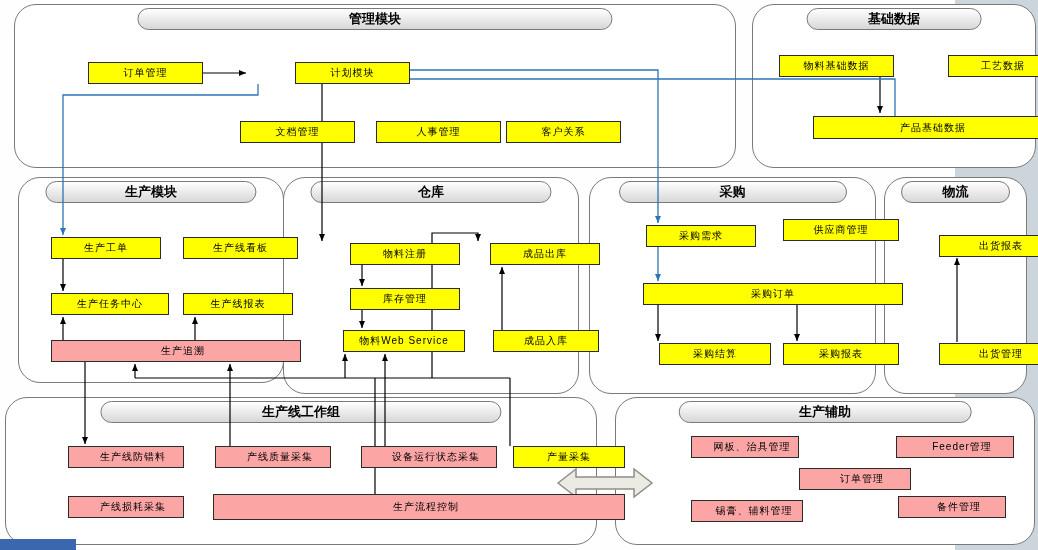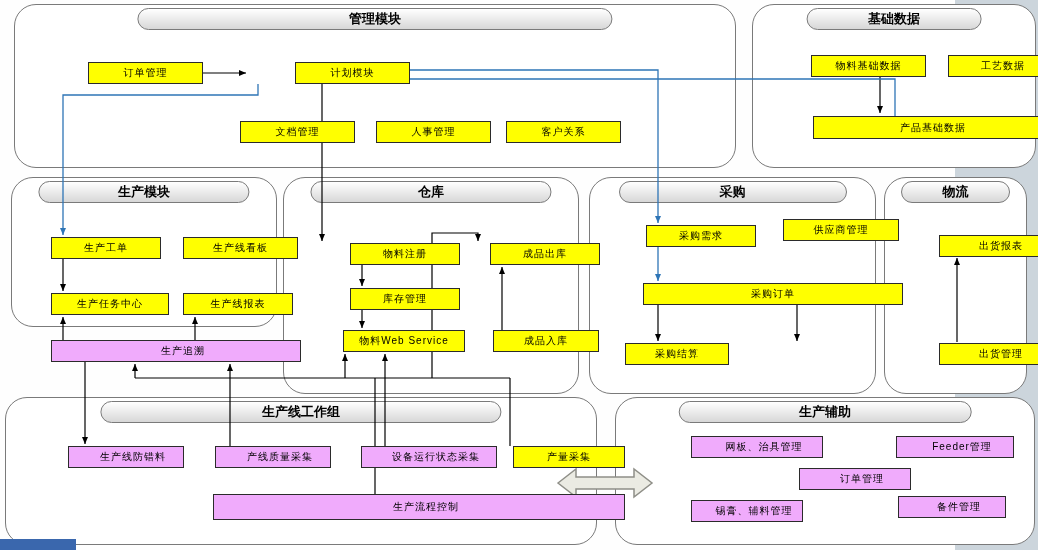--- a/index.html
+++ b/index.html
@@ -22,36 +22,36 @@
     display:flex; align-items:center; justify-content:center;
     font-size:13px; font-weight:bold; color:#000; white-space:nowrap;
   }
   .wires { position:absolute; left:0; top:0; z-index:2; }
   .node {
     position:absolute; border:1px solid #2b2b2b;
     display:flex; align-items:center; justify-content:center;
     font-size:10px; color:#000; z-index:3; white-space:nowrap; letter-spacing:1px;margin-left:43px;
   }
   .yellow { background:#ffff00; }
-  .green  { background:#f0abfc;padding-left:14px; }
+  .green  { background:#fca5a5;padding-left:14px; }
 </style>
 </head>
 <body>
 
 <div class="canvas">
 
   <div class="side-strip"></div>
 
   <div class="container" style="left:14px;top:4px;width:722px;height:164px">
     <div class="pill" style="width:66%">管理模块</div>
   </div>
   <div class="container" style="left:752px;top:4px;width:284px;height:164px">
     <div class="pill" style="width:62%">基础数据</div>
   </div>
-  <div class="container" style="left:11px;top:177px;width:266px;height:150px">
+  <div class="container" style="left:18px;top:177px;width:266px;height:206px">
     <div class="pill" style="width:80%">生产模块</div>
   </div>
   <div class="container" style="left:283px;top:177px;width:296px;height:217px">
     <div class="pill" style="width:82%">仓库</div>
   </div>
   <div class="container" style="left:589px;top:177px;width:287px;height:217px">
     <div class="pill" style="width:80%">采购</div>
   </div>
   <div class="container" style="left:884px;top:177px;width:143px;height:217px">
     <div class="pill" style="width:78%">物流</div>
@@ -105,53 +105,55 @@
       <polyline points="895,116 895,79 369,79" marker-end="url(#abl)"></polyline>
       <polyline points="658,247 658,281" marker-end="url(#abl)"></polyline>
     </g>
 
     <polygon points="558,483 576,469 576,477 634,477 634,469 652,483 634,497 634,489 576,489 576,497" fill="#ebebe3" stroke="#8f8f88" stroke-width="1.5"></polygon>
   </svg>
 
   <div class="node yellow" style="left:45px;top:62px;width:115px;height:22px">订单管理</div>
   <div class="node yellow" style="left:252px;top:62px;width:115px;height:22px">计划模块</div>
   <div class="node yellow" style="left:197px;top:121px;width:115px;height:22px">文档管理</div>
-  <div class="node yellow" style="left:333px;top:121px;width:115px;height:22px">人事管理</div>
+  <div class="node yellow" style="left:333px;top:121px;width:125px;height:22px">人事管理</div>
   <div class="node yellow" style="left:463px;top:121px;width:115px;height:22px">客户关系</div>
 
-  <div class="node yellow" style="left:768px;top:55px;width:115px;height:22px">物料基础数据</div>
+  <div class="node yellow" style="left:736px;top:55px;width:115px;height:22px">物料基础数据</div>
   <div class="node yellow" style="left:905px;top:55px;width:110px;height:22px">工艺数据</div>
   <div class="node yellow" style="left:770px;top:116px;width:240px;height:23px">产品基础数据</div>
 
   <div class="node yellow" style="left:8px;top:237px;width:110px;height:22px">生产工单</div>
   <div class="node yellow" style="left:140px;top:237px;width:115px;height:22px">生产线看板</div>
   <div class="node yellow" style="left:8px;top:293px;width:118px;height:22px">生产任务中心</div>
   <div class="node yellow" style="left:140px;top:293px;width:110px;height:22px">生产线报表</div>
   <div class="node green" style="left:8px;top:340px;width:250px;height:22px">生产追溯</div>
 
   <div class="node yellow" style="left:307px;top:243px;width:110px;height:22px">物料注册</div>
   <div class="node yellow" style="left:447px;top:243px;width:110px;height:22px">成品出库</div>
   <div class="node yellow" style="left:307px;top:288px;width:110px;height:22px">库存管理</div>
   <div class="node yellow" style="left:300px;top:330px;width:122px;height:22px">物料Web Service</div>
   <div class="node yellow" style="left:450px;top:330px;width:106px;height:22px">成品入库</div>
 
   <div class="node yellow" style="left:603px;top:225px;width:110px;height:22px">采购需求</div>
   <div class="node yellow" style="left:740px;top:219px;width:116px;height:22px">供应商管理</div>
   <div class="node yellow" style="left:600px;top:283px;width:260px;height:22px">采购订单</div>
-  <div class="node yellow" style="left:582px;top:343px;width:104px;height:22px">采购结算</div>
+  <div class="node yellow" style="left:616px;top:343px;width:112px;height:22px">采购结算</div>
+  <div class="node yellow" style="left:740px;top:343px;width:116px;height:22px">采购报表</div>
 
   <div class="node yellow" style="left:896px;top:235px;width:124px;height:22px">出货报表</div>
   <div class="node yellow" style="left:896px;top:343px;width:124px;height:22px">出货管理</div>
 
   <div class="node green" style="left:25px;top:446px;width:116px;height:22px">生产线防错料</div>
   <div class="node green" style="left:172px;top:446px;width:116px;height:22px">产线质量采集</div>
   <div class="node green" style="left:318px;top:446px;width:136px;height:22px">设备运行状态采集</div>
   <div class="node yellow" style="left:470px;top:446px;width:112px;height:22px">产量采集</div>
+  <div class="node green" style="left:25px;top:496px;width:116px;height:22px">产线损耗采集</div>
   <div class="node green" style="left:170px;top:494px;width:412px;height:26px">生产流程控制</div>
 
-  <div class="node green" style="left:648px;top:436px;width:132px;height:22px">网板、治具管理</div>
+  <div class="node green" style="left:648px;top:436px;width:108px;height:22px">网板、治具管理</div>
   <div class="node green" style="left:853px;top:436px;width:118px;height:22px">Feeder管理</div>
   <div class="node green" style="left:756px;top:468px;width:112px;height:22px">订单管理</div>
   <div class="node green" style="left:648px;top:500px;width:112px;height:22px">锡膏、辅料管理</div>
   <div class="node green" style="left:855px;top:496px;width:108px;height:22px">备件管理</div>
 
   <div class="bottom-bar"></div>
 </div>
 
 </body></html>

